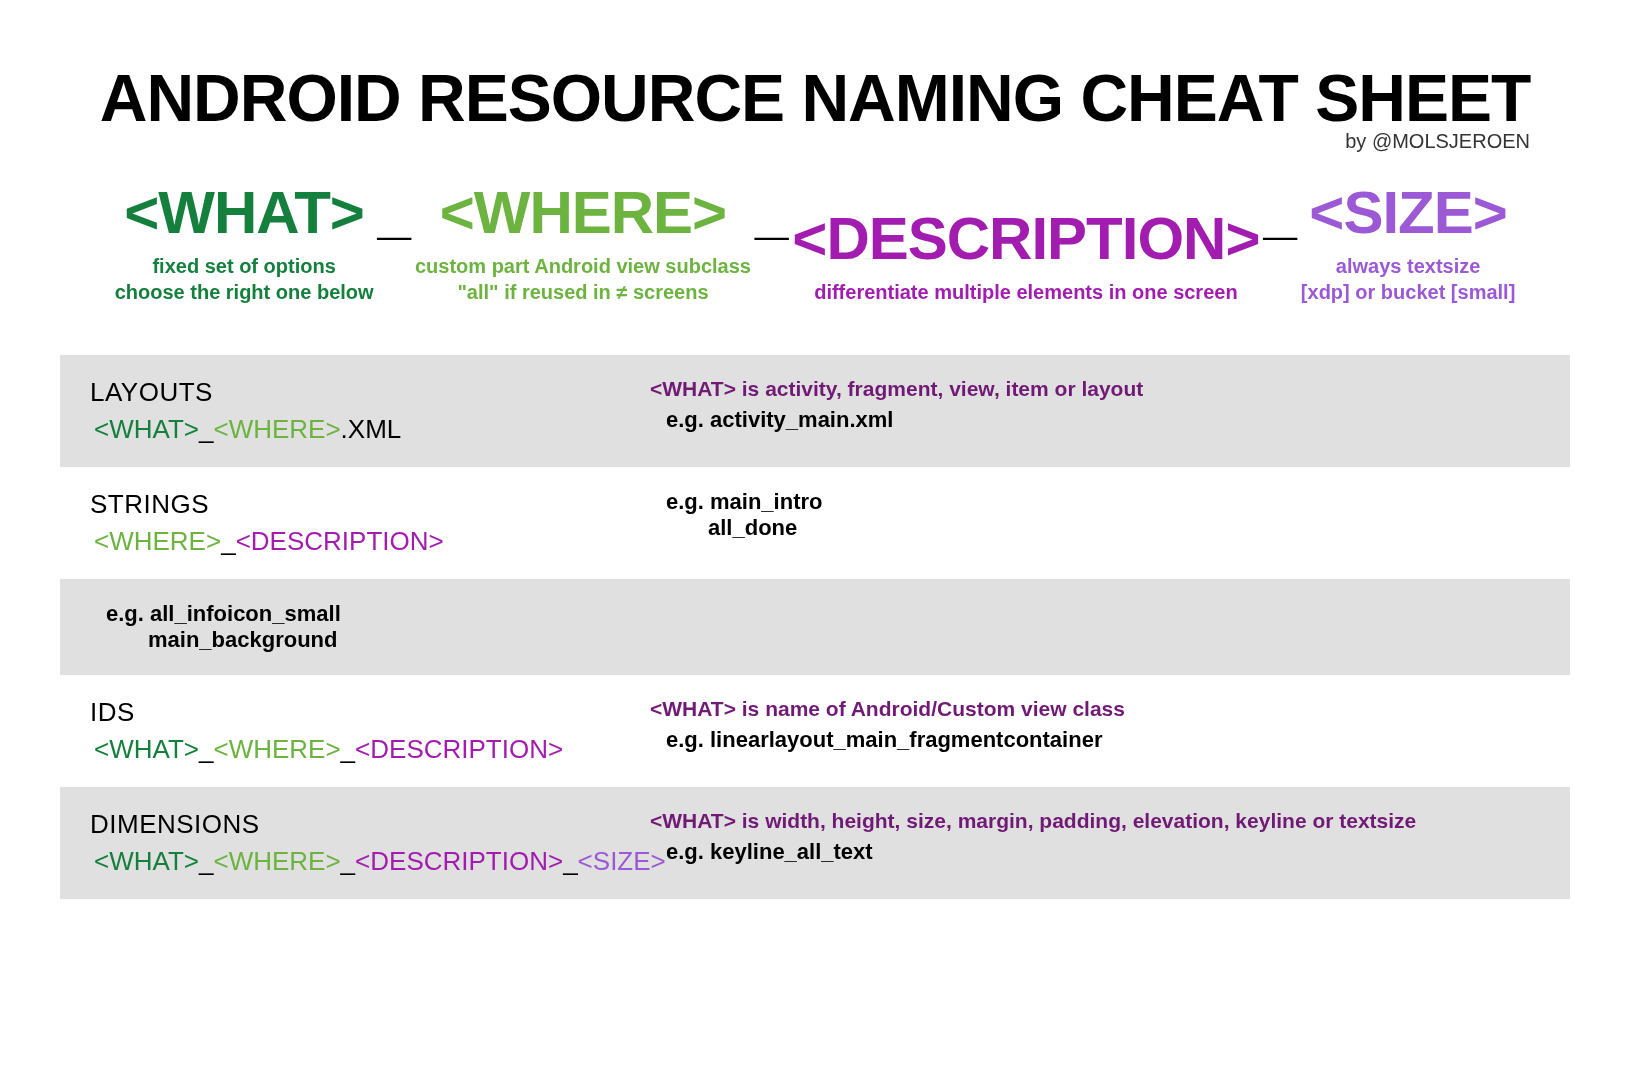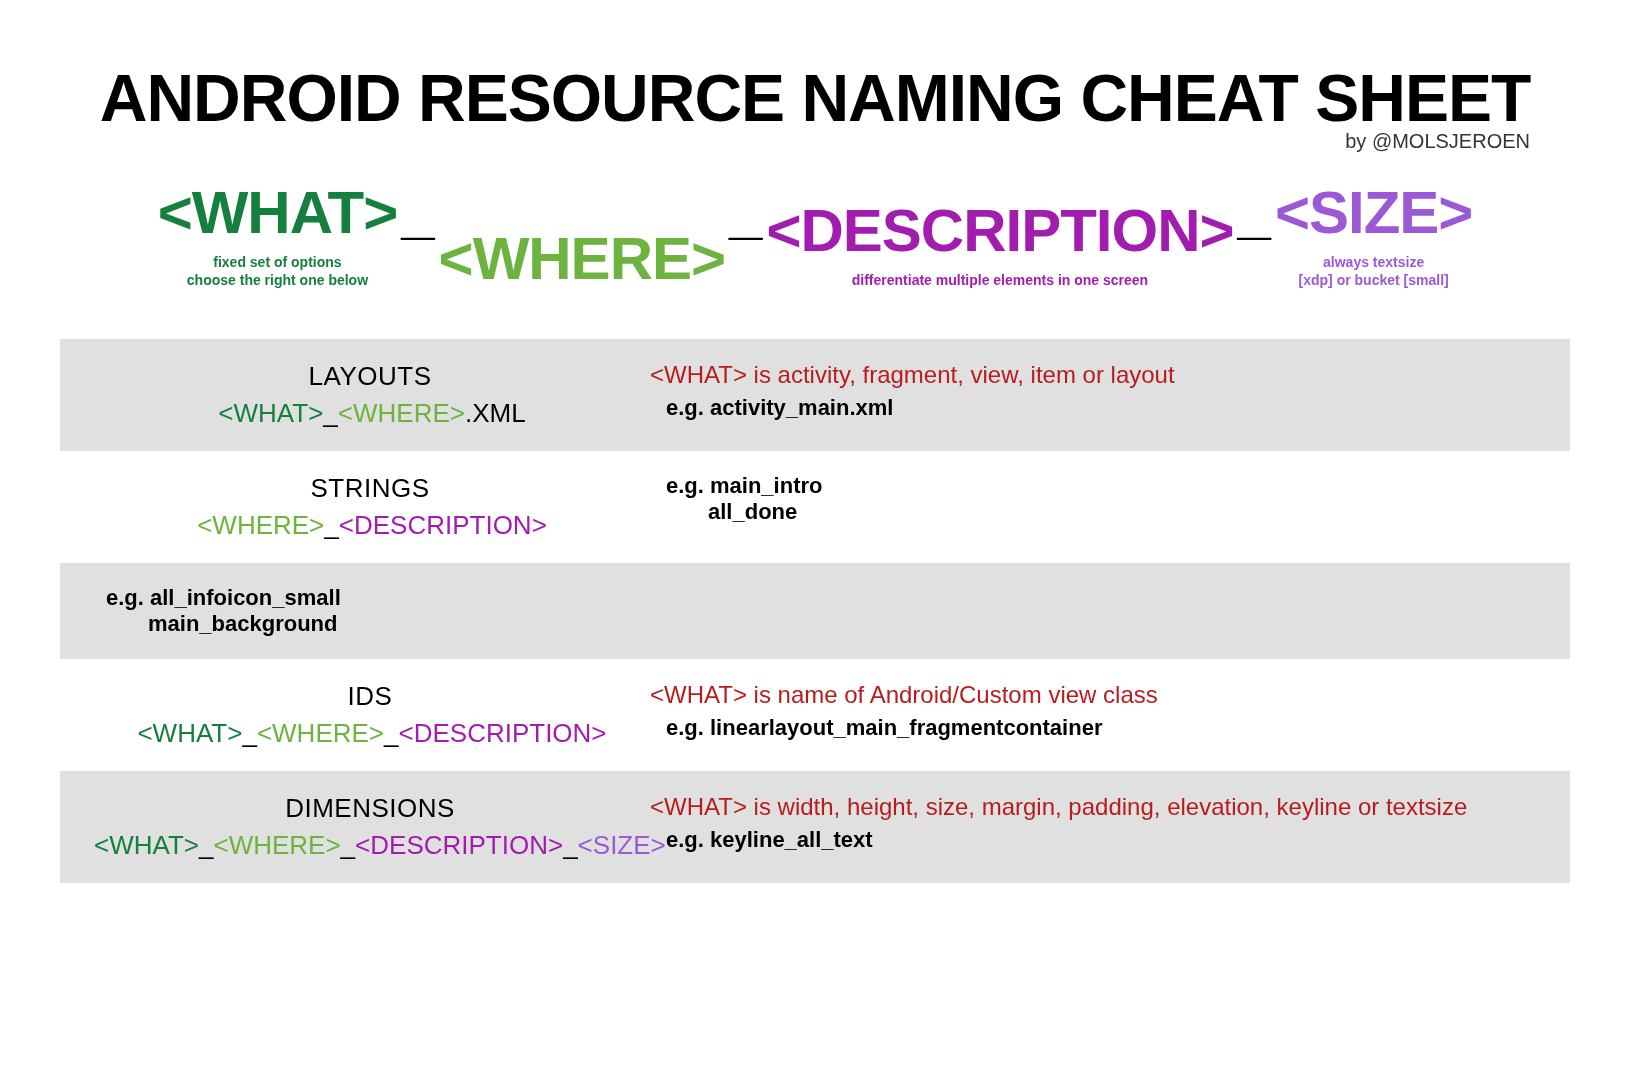--- a/index.html
+++ b/index.html
@@ -44,56 +44,56 @@
   }
   .formula .sep {
     font-size: 60px;
     line-height: 1;
     color: #000;
     padding: 0 4px;
     align-self: flex-start;
     font-weight: 700;
   }
   .formula .sub {
-    font-size: 14px;
+    font-size: 20px;
     font-weight: 600;
     text-align: center;
     margin-top: 10px;
     white-space: pre-line;
     line-height: 1.3;
   }
   .c-what   { color: #15803d; }
   .c-where  { color: #6cb33f; }
   .c-desc   { color: #a21caf; }
   .c-size   { color: #9b59d6; }
 
   .rows { margin-top: 50px; }
   .row {
     padding: 22px 30px 22px 30px;
     display: flex;
   }
   .row.shade { background: #e0e0e0; }
-  .row .left { width: 560px; flex-shrink: 0; text-align: center; }
+  .row .left { width: 560px; flex-shrink: 0; }
   .row .right { flex: 1; }
   .row .heading {
     font-size: 26px;
     font-weight: 500;
     letter-spacing: 0.5px;
     margin-bottom: 6px;
   }
   .row .pattern {
     font-size: 26px;
     font-weight: 500;
     padding-left: 4px;
   }
   .row .pattern .plain { color: #000; }
   .row .note {
-    font-size: 24px;
-    font-weight: 400;
-    color: #b91c1c;
+    font-size: 21px;
+    font-weight: 700;
+    color: #701a75;
     margin-bottom: 6px;
   }
   .row .example {
     font-size: 22px;
     font-weight: 600;
     color: #000;
     margin-left: 16px;
   }
   .row .example .eg-line2 {
     padding-left: 42px;
@@ -108,20 +108,22 @@
 
 <div class="formula">
   <div class="part">
     <div class="tag c-what">&lt;WHAT&gt;</div>
     <div class="sub c-what">fixed set of options
 choose the right one below</div>
   </div>
   <div class="sep">_</div>
   <div class="part">
     <div class="tag c-where">&lt;WHERE&gt;</div>
+    <div class="sub c-where">custom part Android view subclass
+"all" if reused in ≠ screens</div>
   </div>
   <div class="sep">_</div>
   <div class="part">
     <div class="tag c-desc">&lt;DESCRIPTION&gt;</div>
     <div class="sub c-desc">differentiate multiple elements in one screen</div>
   </div>
   <div class="sep">_</div>
   <div class="part">
     <div class="tag c-size">&lt;SIZE&gt;</div>
     <div class="sub c-size">always textsize

